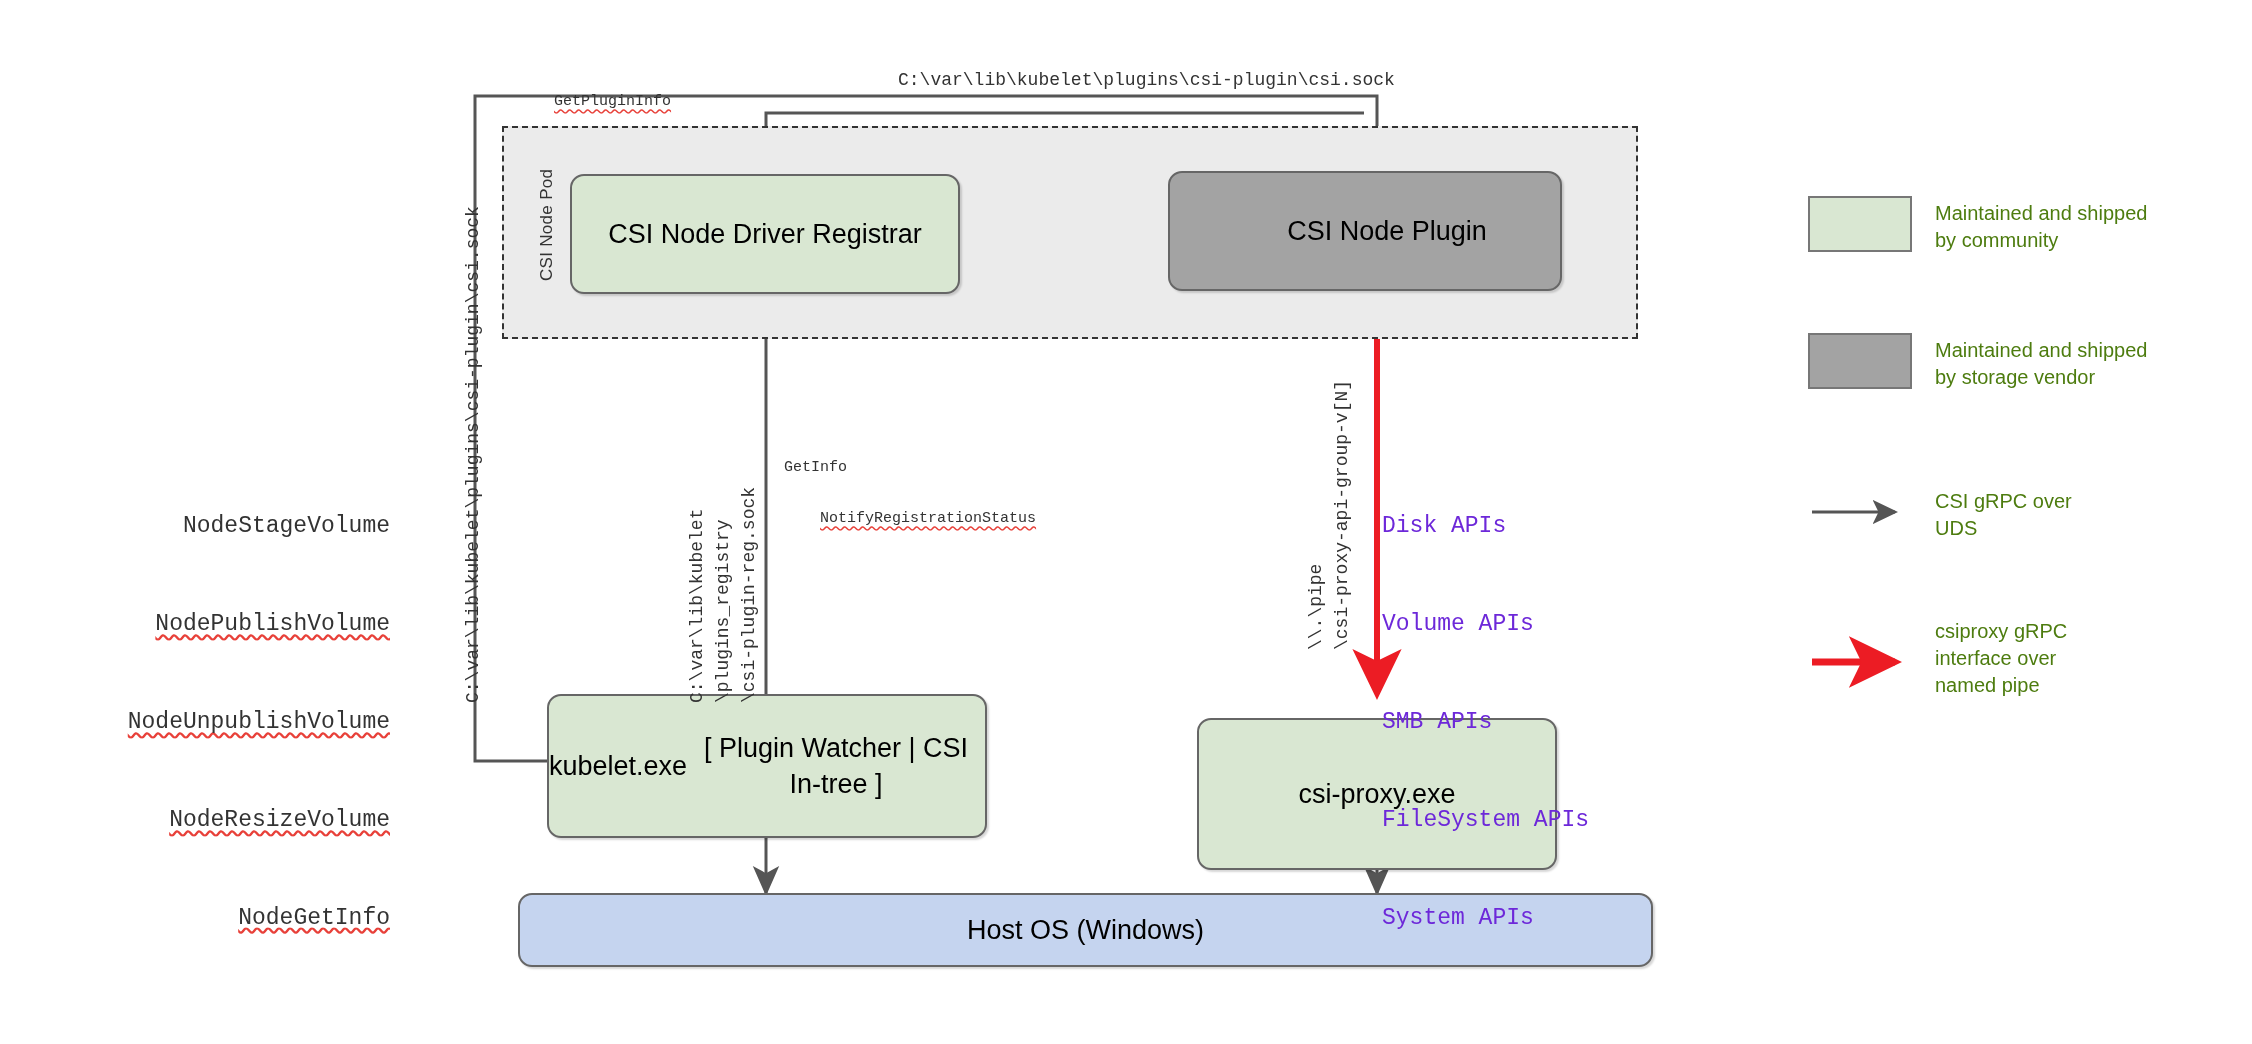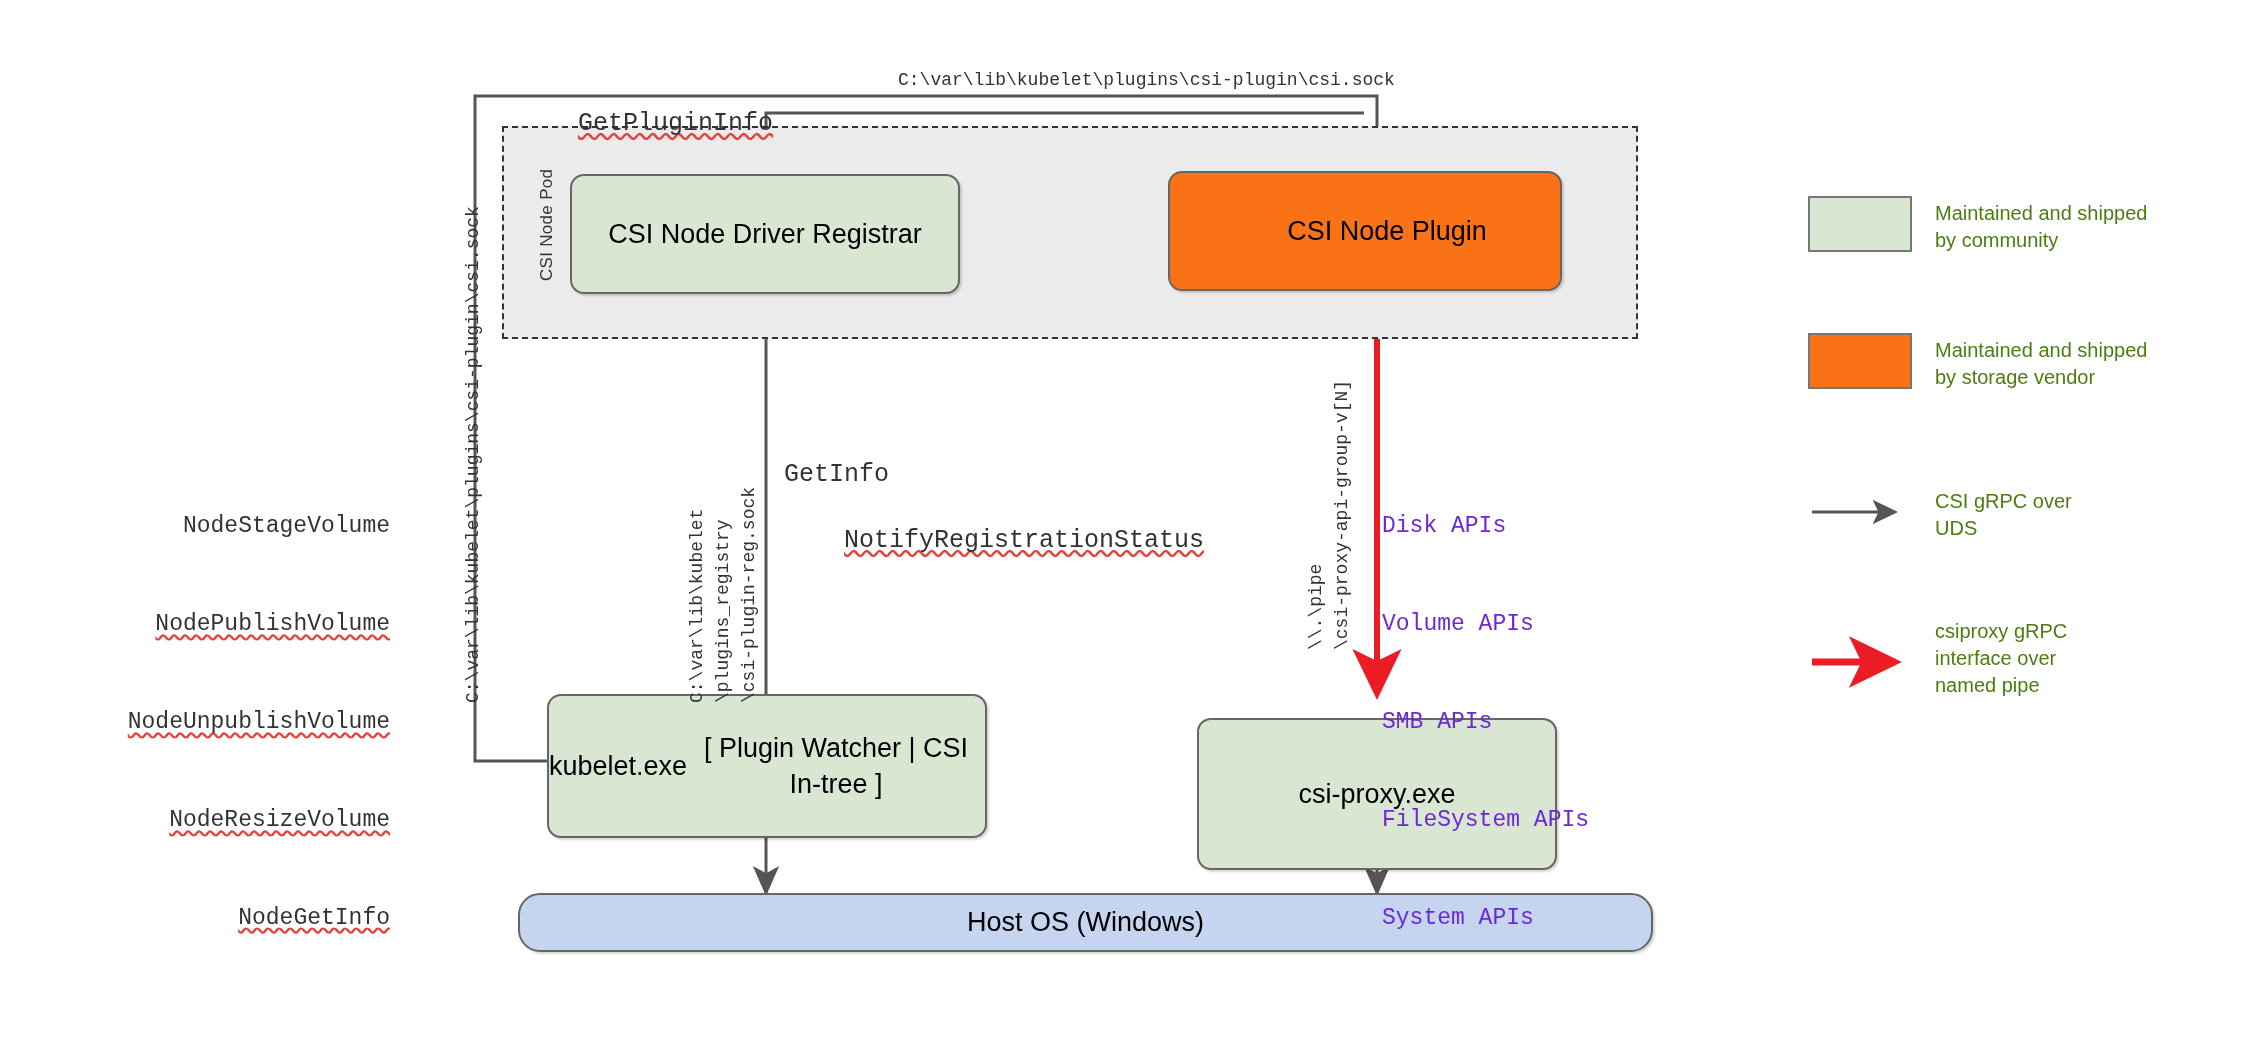--- a/index.html
+++ b/index.html
@@ -35,21 +35,21 @@
     display: flex;
     align-items: center;
     justify-content: center;
     text-align: center;
     color: #000000;
     font-size: 27px;
     line-height: 1.34;
     box-shadow: 2px 2px 2px rgba(0,0,0,0.16);
   }
   .fill-green { background: #d9e7d2; }
-  .fill-yellow { background: #f97316; padding-left: 44px; }
+  .fill-yellow { background: #a3a3a3; padding-left: 44px; }
   .fill-blue { background: #c5d4ef; }
 
   
   .pod-outer {
     position: absolute;
     box-sizing: border-box;
     background: #ebebeb;
     border: 2px dashed #333333;
   }
   .pod-label {
@@ -59,21 +59,21 @@
     letter-spacing: 0.3px;
     white-space: nowrap;
     transform-origin: 0 0;
     transform: rotate(-90deg);
   }
 
   
   .mono {
     position: absolute;
     font-family: "Liberation Mono", monospace;
-    font-size: 25px;
+    font-size: 15px;
     color: #333333;
     white-space: pre;
     line-height: 1.42;
   }
   .mono-sm {
     font-size: 18px;
   }
   .mono-vert {
     position: absolute;
     font-family: "Liberation Mono", monospace;
@@ -175,21 +175,21 @@
 
   <div class="node-box fill-green" style="left:547px; top:694px; width:440px; height:144px; flex-direction:row;">
     <span>kubelet.exe</span>
     <span>[ Plugin Watcher | CSI In-tree ]</span>
   </div>
 
   <div class="node-box fill-green" style="left:1197px; top:718px; width:360px; height:152px;">
     <span>csi-proxy.exe</span>
   </div>
 
-  <div class="node-box fill-blue" style="left:518px; top:893px; width:1135px; height:59px;border-radius:22px;">
+  <div class="node-box fill-blue" style="left:518px; top:893px; width:1135px; height:74px;">
     <span>Host OS (Windows)</span>
   </div>
 
   <div class="mono" style="left:518px; top:70px;">
     <span class="sq">GetPluginInfo</span>
   </div>
 
   <div class="mono mono-sm" style="left:898px; top:68px;">C:\var\lib\kubelet\plugins\csi-plugin\csi.sock</div>
 
   <div class="mono-vert" style="left:460px; top:703px;">C:\var\lib\kubelet\plugins\csi-plugin\csi.sock</div>

